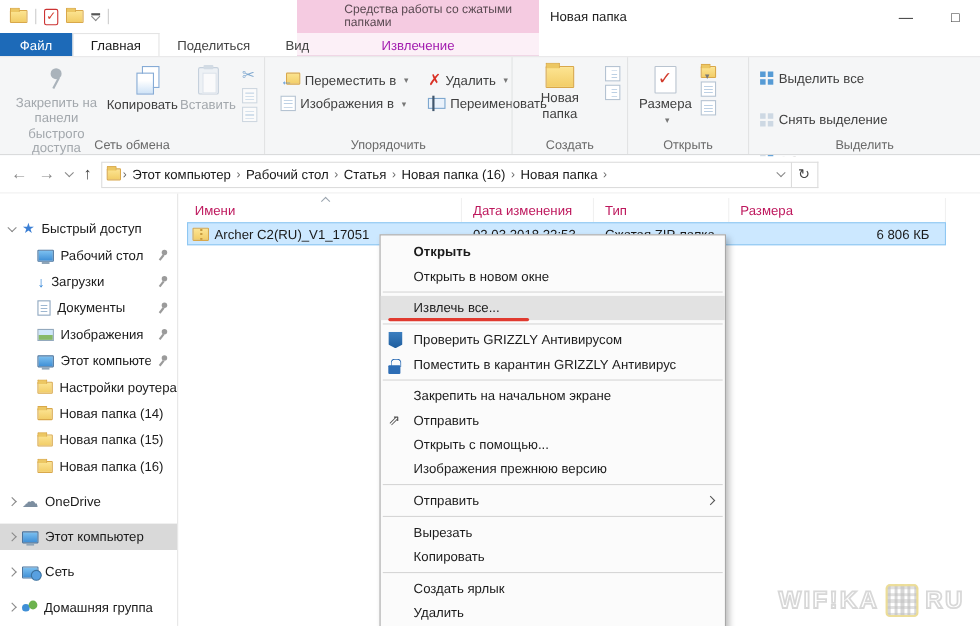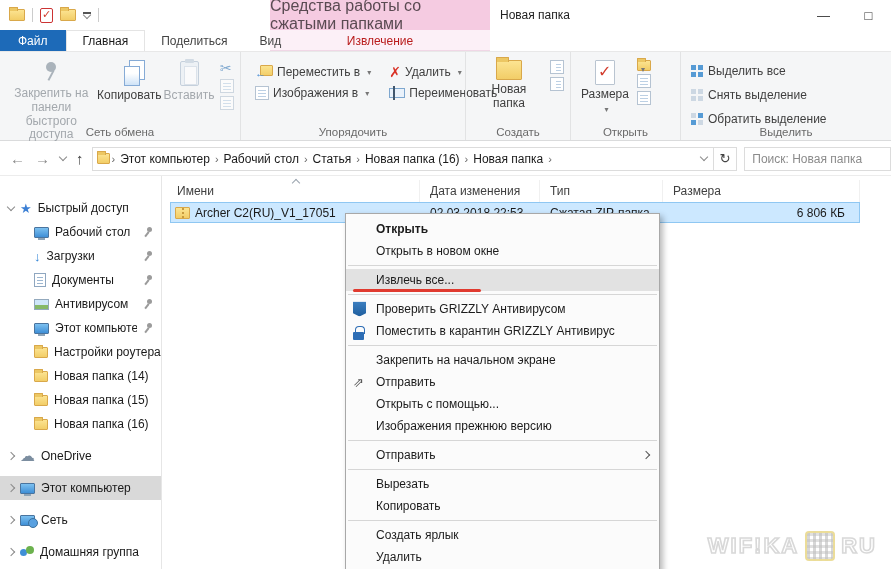--- a/index.html
+++ b/index.html
@@ -7,33 +7,33 @@
   body { font-family:"Liberation Sans","DejaVu Sans",sans-serif; font-size:12px; color:#333; background:#fff; position:relative; }
 
   
   .titlebar { position:absolute; left:0; top:0; width:891px; height:30px; background:#fff; display:flex; align-items:center; }
   .qat { display:flex; align-items:center; gap:7px; padding-left:9px; }
   .qat-sep { width:1px; height:14px; background:#ccc; }
   .qat-chk { width:13px; height:15px; background:#fff; border:1px solid #c33; border-radius:2px; position:relative; }
   .qat-chk::after { content:"✓"; position:absolute; left:1px; top:-1px; color:#d23b2c; font-size:11px; font-weight:bold; }
   .qat-dd { display:flex; flex-direction:column; align-items:center; gap:1px; }
   .qat-dd .bar { width:8px; height:1.5px; background:#555; }
-  .ctx-header { position:absolute; left:270px; top:0; width:220px; height:30px; background:#f5cbe1; display:flex; align-items:center; justify-content:center; color:#5a4a52; font-size:16px; }
+  .ctx-header { position:absolute; left:270px; top:0; width:220px; height:30px; background:#f5cbe1; display:flex; align-items:center; justify-content:center; color:#5a4a52; font-size:11px;padding-left:43px; }
   .win-title { position:absolute; left:500px; top:0; height:30px; display:flex; align-items:center; color:#222; }
   .win-ctrls { position:absolute; right:0; top:0; height:30px; display:flex; }
   .win-btn { width:45px; height:30px; display:flex; align-items:center; justify-content:center; color:#333; font-size:13px; }
 
   
   .tabrow { position:absolute; left:0; top:30px; width:891px; height:21px; background:#fff; }
   .tab-extract-zone { position:absolute; left:270px; top:0; width:220px; height:21px; background:#fcf0f7; border-bottom:1px solid #f0d7e6; }
   .tabs { position:absolute; left:0; top:0; height:21px; display:flex; }
   .tab { padding:0 16px; height:21px; display:flex; align-items:center; color:#444; }
   .tab.file { background:#1d6ab8; color:#fff; padding:0 18px;text-align:center; }
   .tab.active { background:#fff; border:1px solid #e4e4e4; border-bottom:none; color:#1a1a1a; }
-  .tab.extract { position:absolute; left:270px; width:220px; justify-content:center; color:#b91c1c; }
+  .tab.extract { position:absolute; left:270px; width:220px; justify-content:center; color:#a21caf; }
 
   
   .ribbon { position:absolute; left:0; top:51px; width:891px; height:90px; background:#f5f6f7; border-top:1px solid #e8e8e8; border-bottom:1px solid #dadbdc; display:flex; }
   .rgroup { position:relative; height:100%; padding:4px 4px 16px 4px; display:flex; align-items:flex-start; }
   .rgroup + .rgroup { border-left:1px solid #e2e3e4; }
   .rgroup-label { position:absolute; left:0; right:0; bottom:2px; text-align:center; color:#6a6a6a; font-size:11.5px; }
   .bigbtn { display:flex; flex-direction:column; align-items:center; justify-content:flex-start; gap:3px; padding:4px 6px; min-width:58px; text-align:center; color:#3f3f3f; line-height:1.15; }
   .bigbtn.disabled { color:#a3a8ad;justify-content:flex-end; }
   .smallcol { display:flex; flex-direction:column; gap:3px; padding:4px 2px; }
   .rowbtn { display:flex; align-items:center; gap:4px; color:#3f3f3f; padding:2px 4px; white-space:nowrap; }
@@ -122,21 +122,21 @@
   .ic-img { width:15px; height:11px; background:linear-gradient(#cfe7fa 55%, #86b968 55%); border:1px solid #93a9bd; flex:none; }
   .ic-cloud { color:#7c8ea0; font-size:15px; }
   .ic-net { width:15px; height:11px; background:linear-gradient(#7cc0f0,#3f8fd6); border:1px solid #49749f; border-radius:1px; position:relative; flex:none; }
   .ic-net::after { content:""; position:absolute; right:-4px; bottom:-3px; width:8px; height:8px; background:#58a0e0; border-radius:50%; border:1px solid #3b719e; }
   .ic-home { width:14px; height:12px; position:relative; flex:none; }
   .ic-home::before { content:""; position:absolute; left:0; top:3px; width:7px; height:7px; background:#3f8fd6; border-radius:50%; }
   .ic-home::after { content:""; position:absolute; left:6px; top:0; width:8px; height:8px; background:#6cb24e; border-radius:50%; }
 
   
   .filearea { position:relative; flex:1; }
-  .cols { position:absolute; left:8px; top:4px; display:flex; height:22px; color:#404040; }
+  .cols { position:absolute; left:8px; top:4px; display:flex; height:22px; color:#be185d; }
   .col { padding-left:10px; display:flex; align-items:center; border-right:1px solid #f0f0f0; }
   .col.name { width:250px; padding-left:7px; position:relative; }
   .col.name .chev { position:absolute; left:123px; top:0px; border-color:#9aa4ae; }
   .col.date { width:120px; }
   .col.type { width:123px; }
   .col.size { width:197px; }
   .frow { position:absolute; left:8px; top:26px; width:690px; height:21px; background:#cce8ff; border:1px solid #8fc7f2; display:flex; align-items:center; color:#1a1a1a; }
   .frow .cell { white-space:nowrap; overflow:hidden; }
   .frow .c-name { width:249px; display:flex; align-items:center; gap:5px; padding-left:4px; }
   .frow .c-date { width:120px; padding-left:10px; }
@@ -268,21 +268,21 @@
     </div>
     <div class="smallcol">
       <span class="fold dd" style="width:14px;height:11px"></span>
       <span class="ic-mini"></span>
       <span class="ic-mini"></span>
     </div>
     <div class="rgroup-label">Открыть</div>
   </div>
 
   <div class="rgroup" style="flex:1">
-    <div class="smallcol" style="gap:6px; padding-top:6px;">
+    <div class="smallcol" style="gap:20px; padding-top:6px;">
       <div class="rowbtn">
         <span class="sq4"></span>
         <span>Выделить все</span>
       </div>
       <div class="rowbtn">
         <span class="sq4 none"></span>
         <span>Снять выделение</span>
       </div>
       <div class="rowbtn">
         <span class="sq4 invert"></span>
@@ -311,23 +311,20 @@
     <span class="crumb-sep">›</span>
     <span class="crumb">Новая папка (16)</span>
     <span class="crumb-sep">›</span>
     <span class="crumb">Новая папка</span>
     <span class="crumb-sep">›</span>
     <span class="addr-right">
         <span class="chev down" style="margin-right:4px"></span>
       </span>
   </div>
   <div class="refresh-box">↻</div>
-  <div class="searchbox">
-    <input placeholder="Поиск: Новая папка" style="">
-  </div>
 </div>
 
 <div class="main">
 
   <div class="sidebar">
     <div class="snav">
       <span class="chev down"></span>
       <span class="star">★</span>
       <span class="lbl">Быстрый доступ</span>
     </div>
@@ -341,21 +338,21 @@
       <span class="lbl">Загрузки</span>
       <span class="pinic"></span>
     </div>
     <div class="snav child">
       <span class="ic-doc"></span>
       <span class="lbl">Документы</span>
       <span class="pinic"></span>
     </div>
     <div class="snav child">
       <span class="ic-img"></span>
-      <span class="lbl">Антивирусом</span>
+      <span class="lbl">Изображения</span>
       <span class="pinic"></span>
     </div>
     <div class="snav child">
       <span class="ic-mon"></span>
       <span class="lbl">Этот компьютер</span>
       <span class="pinic"></span>
     </div>
     <div class="snav child">
       <span class="fold" style="width:14px;height:11px"></span>
       <span class="lbl">Настройки роутера</span>

